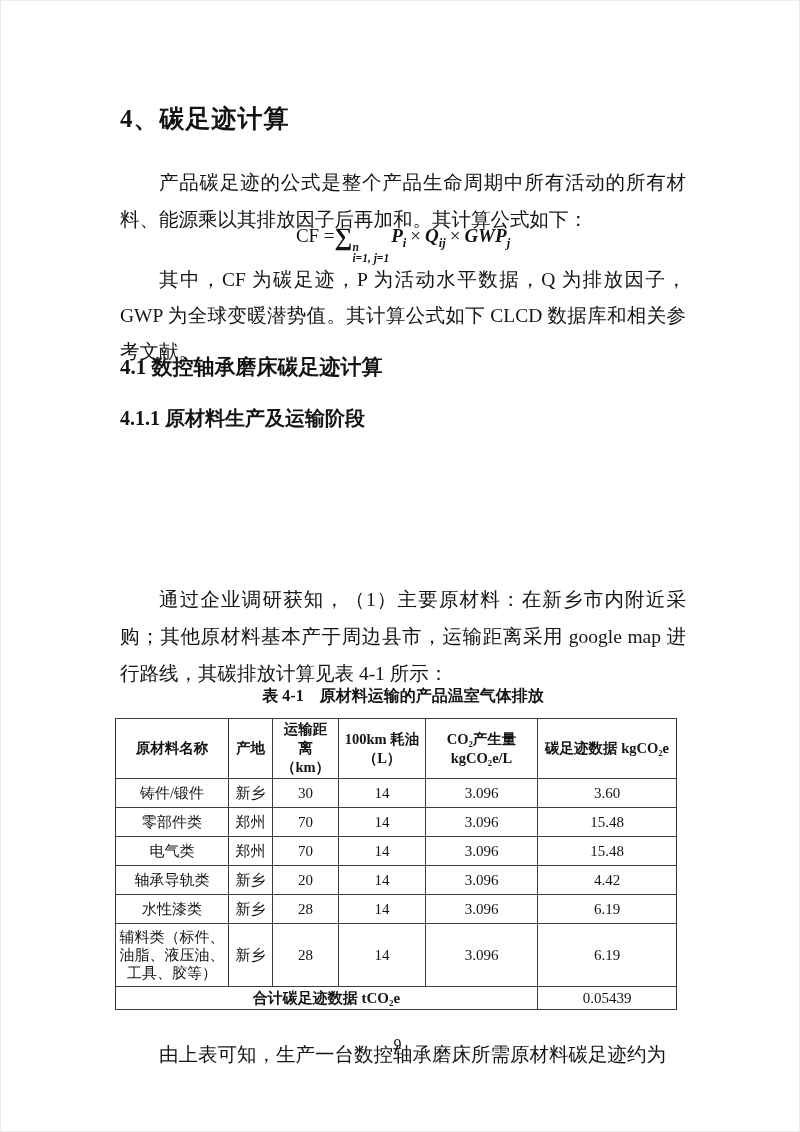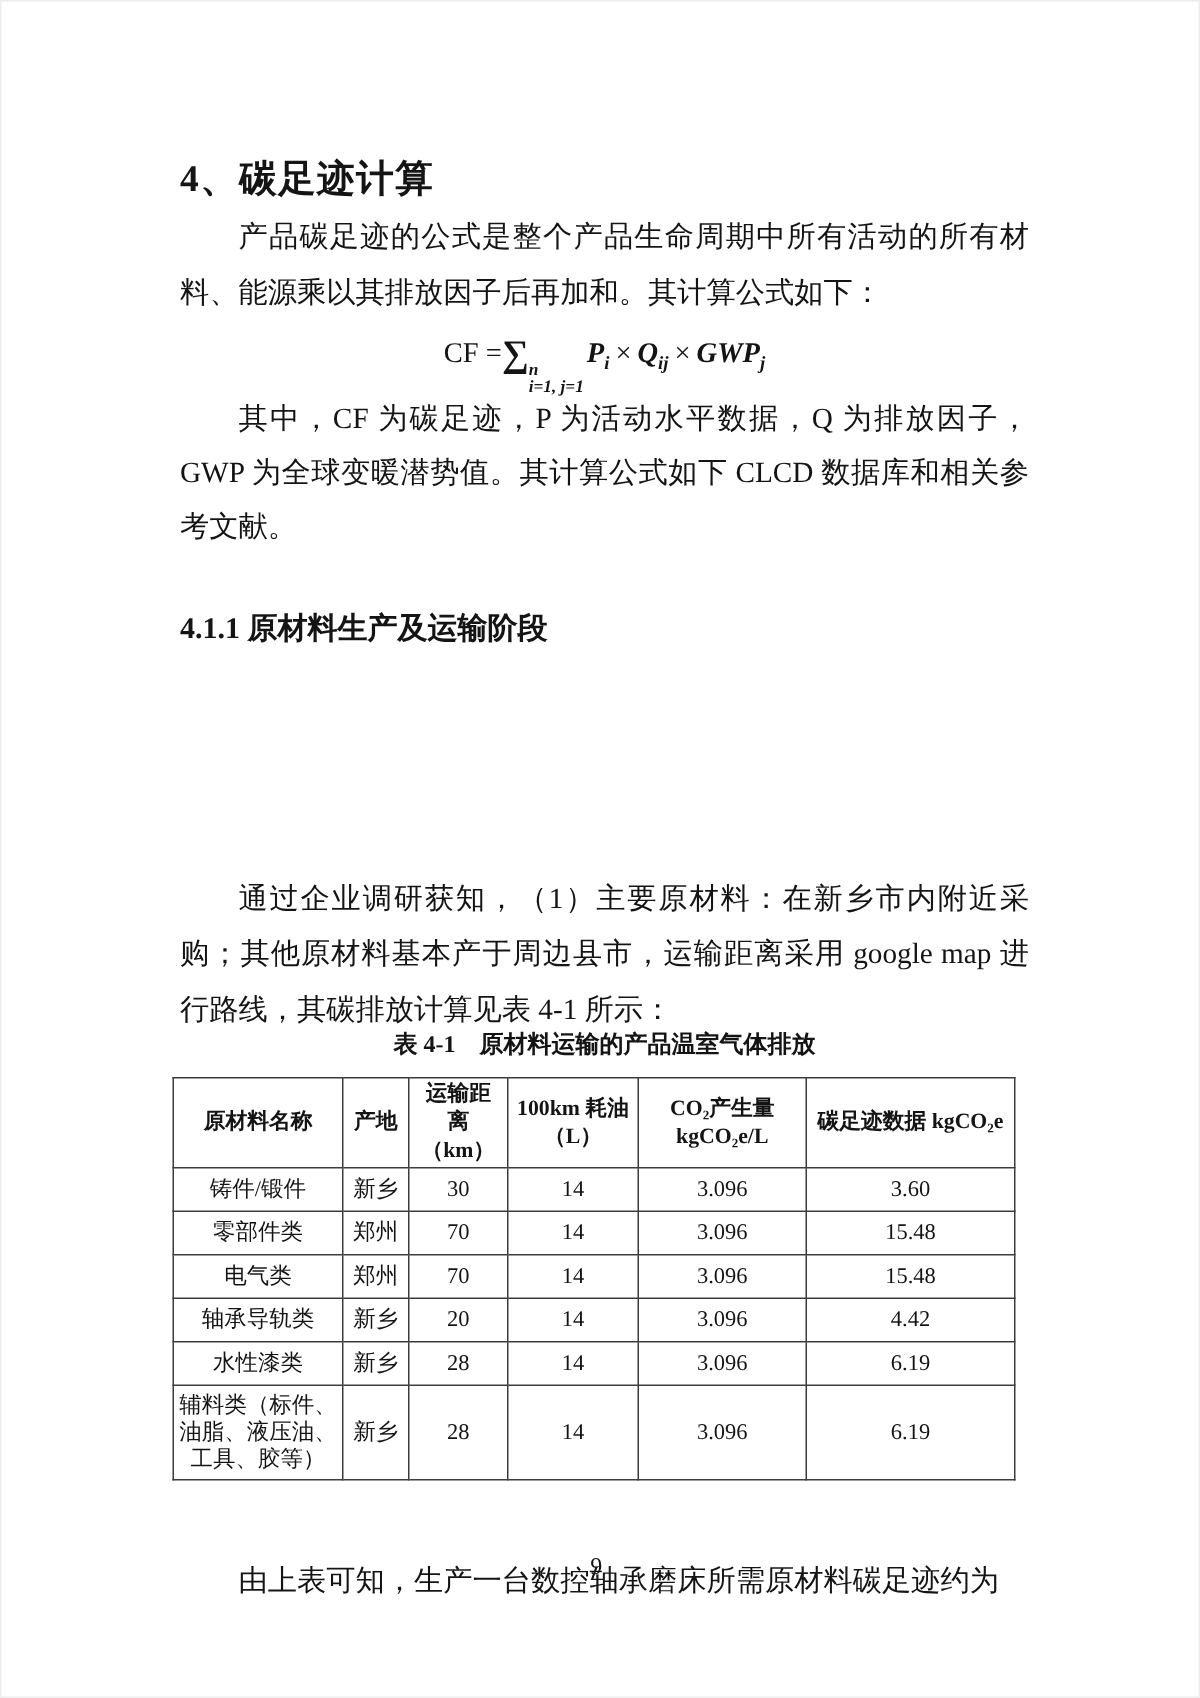--- a/index.html
+++ b/index.html
@@ -16,21 +16,21 @@
   }
   .abs{position:absolute;}
   .h1{left:120px;top:90px;font-size:25px;font-weight:bold;letter-spacing:1px;margin-top:12px;}
   .h2{left:120px;top:353px;font-size:21px;font-weight:bold;}
   .h3{left:120px;top:405px;font-size:20px;font-weight:bold;}
   .para{
     left:120px;width:566px;
     font-size:19.5px;line-height:37px;
     text-align:justify;text-indent:2em;
   }
-  .p1{top:140px;}
+  .p1{top:164px;}
   .p2{top:262px;line-height:36px;}
   .p3{top:448px;}
   .p4{top:581px;}
   .p5{top:1036px;}
   .formula{
     left:120px;top:223px;width:566px;
     text-align:center;font-size:19px;white-space:nowrap;
   }
   .f-var{font-weight:bold;font-style:italic;}
   .f-sigma{font-size:25px;font-weight:bold;vertical-align:-3px;}
@@ -78,20 +78,21 @@
 
   <div class="abs formula">
     <span>CF =</span><span class="f-sigma">∑</span><span class="f-limits">
         <span>n</span>
         <span>i=1, j=1</span>
       </span><span class="f-var">P</span><sub class="f-sub">i</sub><span class="f-times">×</span><span class="f-var">Q</span><sub class="f-sub">ij</sub><span class="f-times">×</span><span class="f-var">GWP</span><sub class="f-sub">j</sub>
   </div>
 
   <div class="abs para p2">其中，CF 为碳足迹，P 为活动水平数据，Q 为排放因子，GWP 为全球变暖潜势值。其计算公式如下 CLCD 数据库和相关参考文献。</div>
 
+  <div class="abs h2">4.1 数控轴承磨床碳足迹计算</div>
 
   <div class="abs h3">4.1.1 原材料生产及运输阶段</div>
 
 
   <div class="abs para p4">通过企业调研获知，（1）主要原材料：在新乡市内附近采购；其他原材料基本产于周边县市，运输距离采用 google map 进行路线，其碳排放计算见表 4-1 所示：</div>
 
   <div class="abs tbl-title">表 4-1　原材料运输的产品温室气体排放</div>
 
   <table class="data-table">
     <colgroup>
@@ -155,20 +156,24 @@
         <td>6.19</td>
       </tr>
       <tr class="row-aux">
         <td>辅料类（标件、油脂、液压油、工具、胶等）</td>
         <td>新乡</td>
         <td>28</td>
         <td>14</td>
         <td>3.096</td>
         <td>6.19</td>
       </tr>
+      <tr>
+        <td class="total-label" colspan="5">合计碳足迹数据 tCO₂e</td>
+        <td class="total-value">0.05439</td>
+      </tr>
     </tbody>
   </table>
 
   <div class="abs para p5">由上表可知，生产一台数控轴承磨床所需原材料碳足迹约为</div>
 
   <div class="abs pagenum">9</div>
 
 </div>
 
 </body></html>

